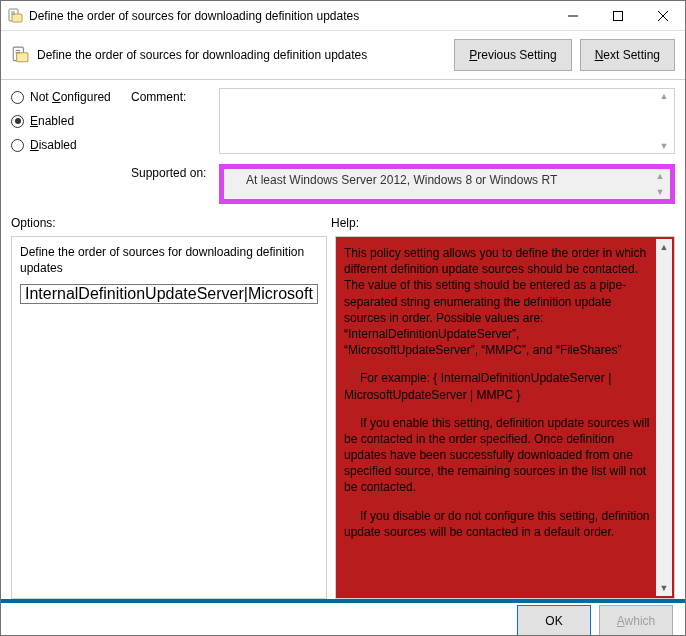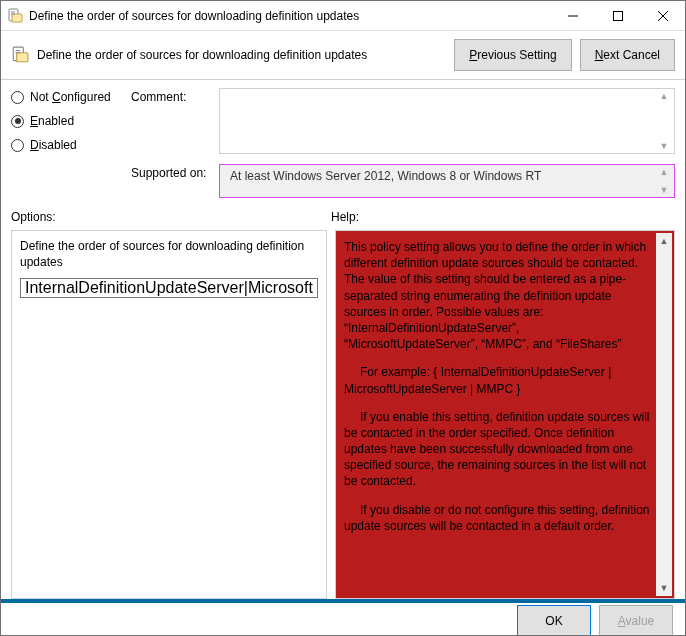--- a/index.html
+++ b/index.html
@@ -107,26 +107,26 @@
   }
   .fields label { padding-top: 2px; }
   .comment-box {
     height: 66px;
     border: 1px solid #d0d0d0;
     background: #fff;
     position: relative;
     overflow: hidden;
   }
   .supported-box {
-    height: 34px;
-    border: 1px solid #d946ef;
+    height: 40px;
+    border: 5px solid #d946ef;
     background: #f0f0f0;
     position: relative;
     overflow: hidden;
-    padding: 4px 22px 4px 10px;
+    padding: 4px 22px 4px 22px;
     color: #333;
   }
   .scroll-stub {
     position: absolute;
     right: 2px;
     width: 16px;
     top: 2px;
     bottom: 2px;
     display: flex;
     flex-direction: column;
@@ -240,21 +240,21 @@
   <span class="hdr-icon">
     <svg class="gp-icon" width="18" height="18" viewBox="0 0 16 16">
       <rect class="paper" x="2" y="1" width="9" height="12" rx="1"></rect>
       <rect class="scroll" x="5" y="6" width="10" height="8" rx="1"></rect>
       <line x1="4" y1="4" x2="8" y2="4" stroke="#888" stroke-width="1"></line>
       <line x1="4" y1="6" x2="8" y2="6" stroke="#888" stroke-width="1"></line>
     </svg>
   </span>
   <span class="hdr-title">Define the order of sources for downloading definition updates</span>
   <button class="btn"><u>P</u><span>revious Setting</span></button>
-  <button class="btn"><u>N</u><span>ext Cancel</span></button>
+  <button class="btn"><u>N</u><span>ext Setting</span></button>
 </div>
 
 <div class="content">
 
   <div class="upper">
     <div class="radios">
       <div class="radio-row">
         <span class="radio"></span>
         <span class="radio-label">Not <u>C</u>onfigured</span>
       </div>
@@ -308,14 +308,14 @@
         <div class="arrow">▲</div>
         <div class="arrow" style="position:absolute;bottom:0;left:0;right:0;">▼</div>
       </div>
     </div>
   </div>
 
 </div>
 
 <div class="footer">
   <button class="btn default">OK</button>
-  <button class="btn disabled"><u>A</u><span>value</span></button>
+  <button class="btn disabled"><u>A</u><span>which</span></button>
 </div>
 
 </body></html>

